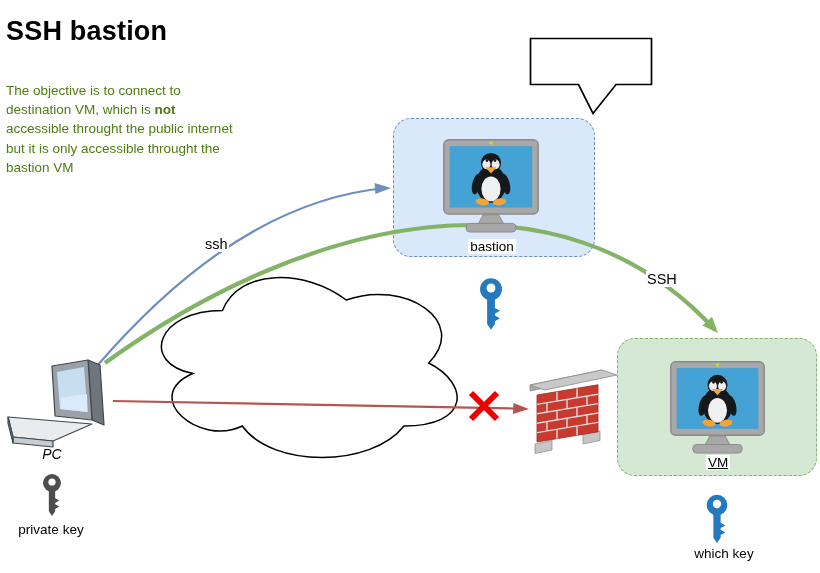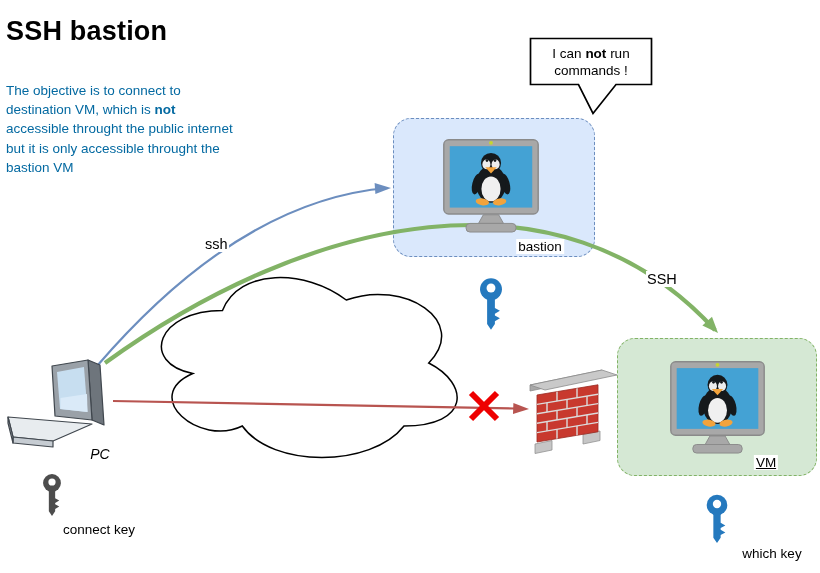--- a/index.html
+++ b/index.html
@@ -1,29 +1,29 @@
 <!DOCTYPE html>
 <html style="--bastion_fill: #dae8fc; --bastion_border: #6c8ebf; --vm_fill: #d5e8d4; --vm_border: #82b366; --arrow_blue: #6c8ebf; --arrow_green: #82b366; --arrow_red: #b85450; --cross_red: #ee0000; --key_blue: #2579be; --key_gray: #4d4d4d; --screen_blue: #44a2d4; --brick_red: #c8392e;"><head>
 <meta charset="utf-8">
 <style>
   html,body{margin:0;padding:0;background:#fff;}
   #page{position:relative;width:820px;height:573px;background:#fff;overflow:hidden;
         font-family:"Liberation Sans", sans-serif;color:#000;}
   .abs{position:absolute;}
   #title{left:6px;top:16px;font-size:27px;font-weight:bold;letter-spacing:.2px;}
-  #desc{left:6px;top:81px;width:232px;font-size:13.5px;line-height:19.2px;color:#0369a1;}
+  #desc{left:6px;top:81px;width:232px;font-size:13.5px;line-height:19.2px;color:#4d7c0f;}
   #boxes .nodebox{position:absolute;border-radius:18px;}
   #bastion-box{left:393px;top:118px;width:200px;height:137px;
     background:var(--bastion_fill,#dae8fc);border:1.6px dashed var(--bastion_border,#6c8ebf);}
   #vm-box{left:617px;top:338px;width:198px;height:136px;
     background:var(--vm_fill,#d5e8d4);border:1.6px dashed var(--vm_border,#82b366);}
   svg.layer{position:absolute;left:0;top:0;z-index:2;}
   #labels{position:absolute;left:0;top:0;width:820px;height:424px;z-index:3;pointer-events:none;}
   .lbl{position:absolute;font-size:13.5px;white-space:nowrap;}
-  .lbl.center{transform:translateX(-50%);margin-left:48px;}
+  .lbl.center{transform:translateX(-50%);}
   .lbl.bg{background:#fff;padding:0 2px;}
   #lbl-ssh-blue{left:204px;top:236px;font-size:14.5px;background:#fff;padding:0 1px;}
   #lbl-ssh-green{left:646px;top:271px;font-size:14.5px;background:#fff;padding:0 1px;}
   #lbl-bastion{left:492px;top:239px;}
   #lbl-vm{left:718px;top:455px;text-decoration:underline;}
   #lbl-pc{left:52px;top:446px;font-size:14px;font-style:italic;}
   #lbl-privkey{left:51px;top:522px;}
   #lbl-pubkey{left:724px;top:546px;}
   #callout-text{left:531px;top:39px;width:120px;height:45px;display:flex;align-items:center;
     justify-content:center;text-align:center;font-size:13.5px;line-height:17px;}
@@ -137,26 +137,23 @@
     <use href="#keyicon" x="702" y="493" width="30" height="52" style="color:var(--key_blue,#2579be)"></use>
 
     <path d="M 530.5 38.5 L 651.5 38.5 L 651.5 84.5 L 616 84.5 L 593 113.5 L 578.5 84.5 L 530.5 84.5 Z" fill="#ffffff" stroke="#000000" stroke-width="1.7"></path>
   </svg>
 
   <div id="labels">
     <div class="abs" id="title">SSH bastion</div>
 
     <div class="abs" id="desc"><span>The objective is to connect to destination VM, which is </span><b>not</b><span> accessible throught the public internet but it is only accessible throught the bastion VM</span></div>
 
-    <div class="abs" id="callout-text">
-        <span><span>I can </span><b>not</b><span> run commands !</span></span>
-      </div>
 
     <div class="lbl" id="lbl-ssh-blue">ssh</div>
     <div class="lbl" id="lbl-ssh-green">SSH</div>
     <div class="lbl center bg" id="lbl-bastion">bastion</div>
     <div class="lbl center bg" id="lbl-vm">VM</div>
     <div class="lbl center" id="lbl-pc">PC</div>
-    <div class="lbl center" id="lbl-privkey">connect key</div>
+    <div class="lbl center" id="lbl-privkey">private key</div>
     <div class="lbl center" id="lbl-pubkey">which key</div>
   </div>
 
 </div>
 
 </body></html>

